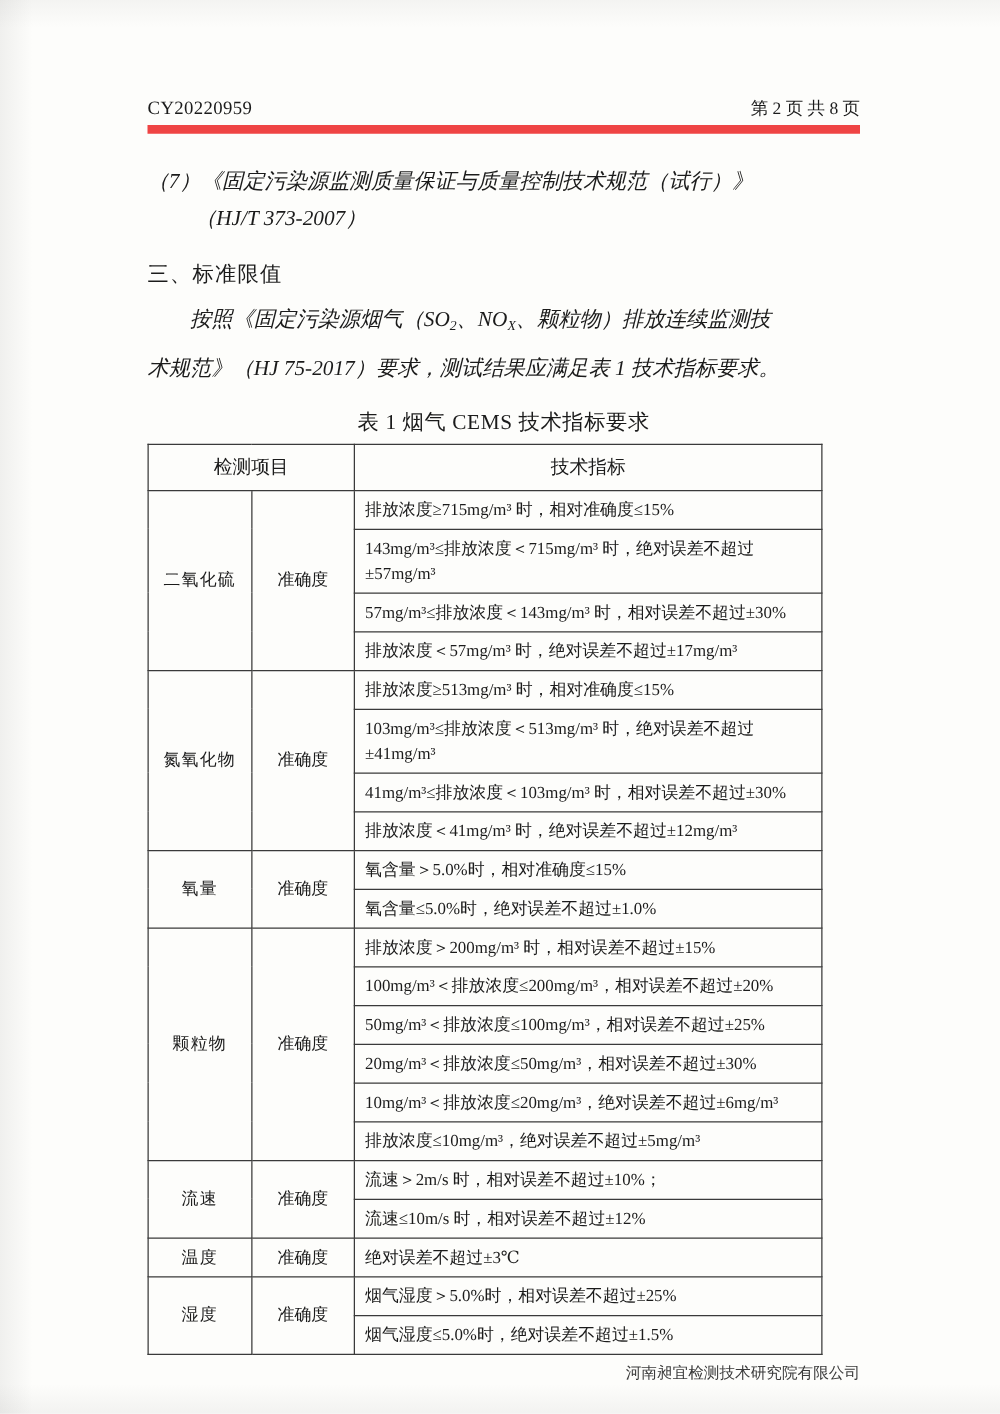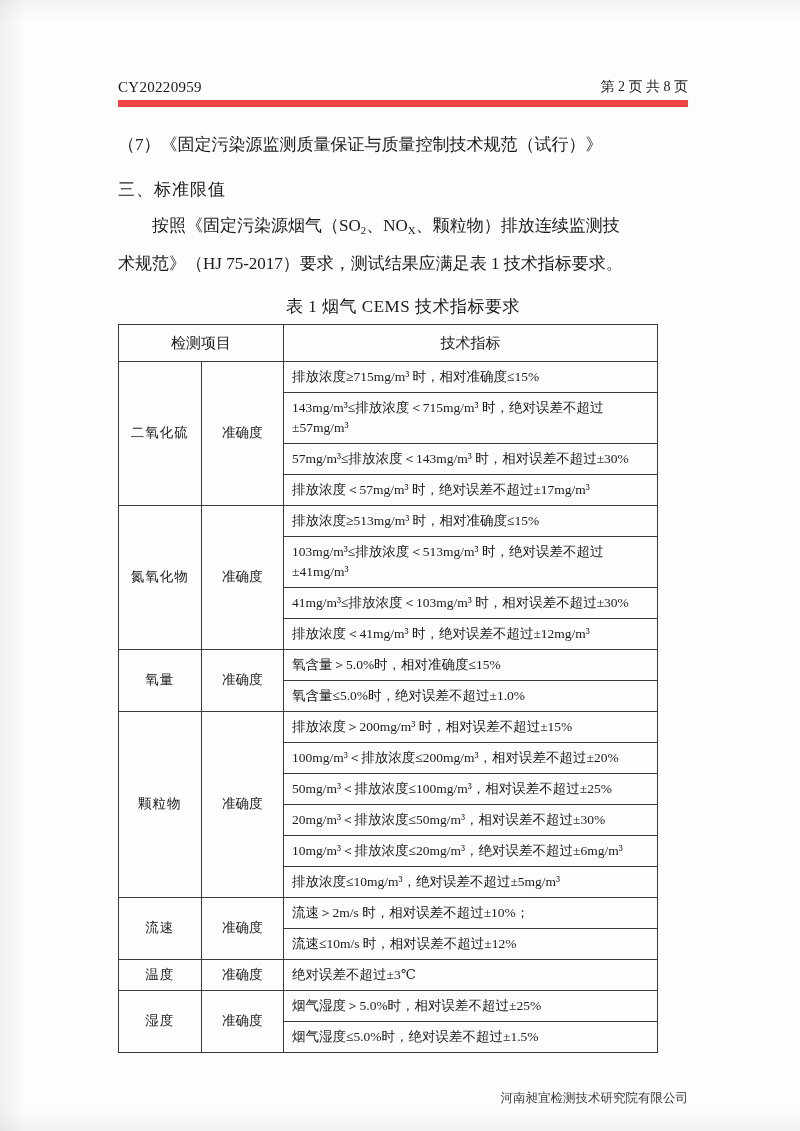--- a/index.html
+++ b/index.html
@@ -58,38 +58,40 @@
     position: absolute;
     left: 118px;
     top: 120px;
     width: 570px;
   }
 
   .para-item {
     font-size: 17px;
     line-height: 30px;
     margin-top: 10px;
+    font-style: italic;
   }
   .para-item .l2 {
     display: block;
     margin-left: 38px;
   }
 
   .section-title {
     font-size: 17px;
     font-weight: normal;
     margin-top: 18px;
     letter-spacing: 1px;
   }
 
   .body-para {
     font-size: 17px;
     line-height: 34px;
     margin-top: 8px;
     text-align: justify;
+    font-style: italic;
   }
   .body-para .indent { display: inline-block; width: 34px; }
 
   sub { font-size: 11px; vertical-align: -0.25em; }
 
   .table-caption {
     text-align: center;
     font-size: 17px;
     margin-top: 14px;
     margin-bottom: 6px;
@@ -149,20 +151,21 @@
 
   <div class="header">
     <span class="doc-code">CY20220959</span>
     <span class="page-num">第 2 页  共 8 页</span>
   </div>
 
   <div class="content">
 
     <div class="para-item">
       <span>（7）《固定污染源监测质量保证与质量控制技术规范（试行）》</span>
+      <span class="l2">（HJ/T 373-2007）</span>
     </div>
 
     <div class="section-title">三、标准限值</div>
 
     <div class="body-para">
       <span class="indent"></span><span>按照《固定污染源烟气（SO</span><sub>2</sub><span>、NO</span><sub>X</sub><span>、颗粒物）排放连续监测技</span><br><span>术规范》（HJ 75-2017）要求，测试结果应满足表 1 技术指标要求。</span>
     </div>
 
     <div class="table-caption">表 1  烟气 CEMS 技术指标要求</div>
 

